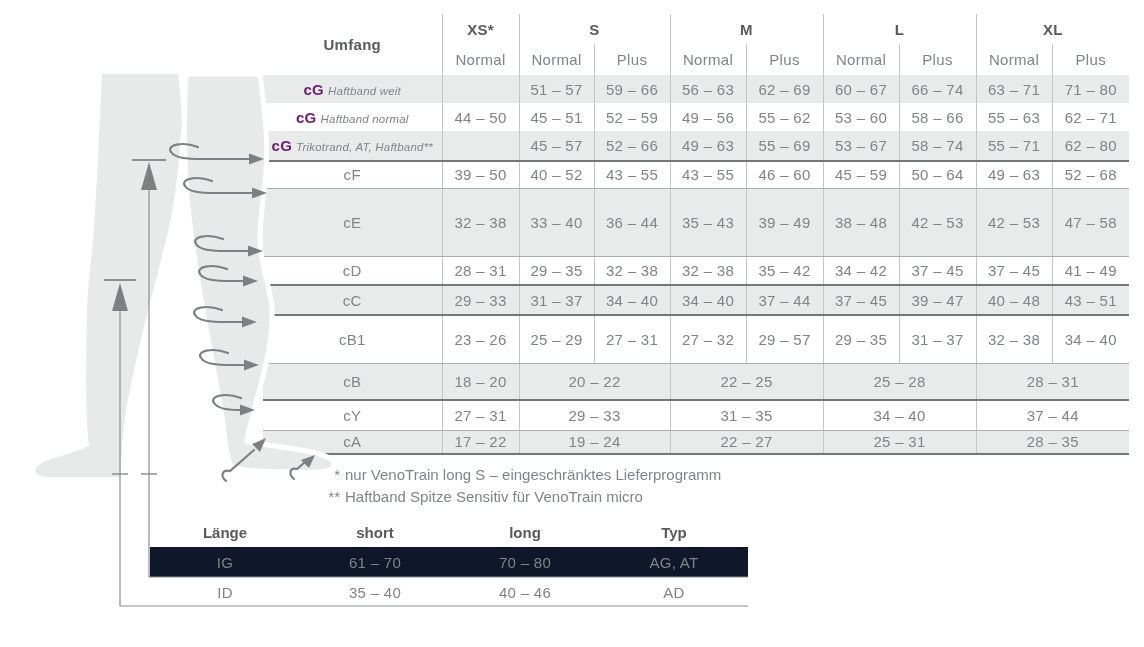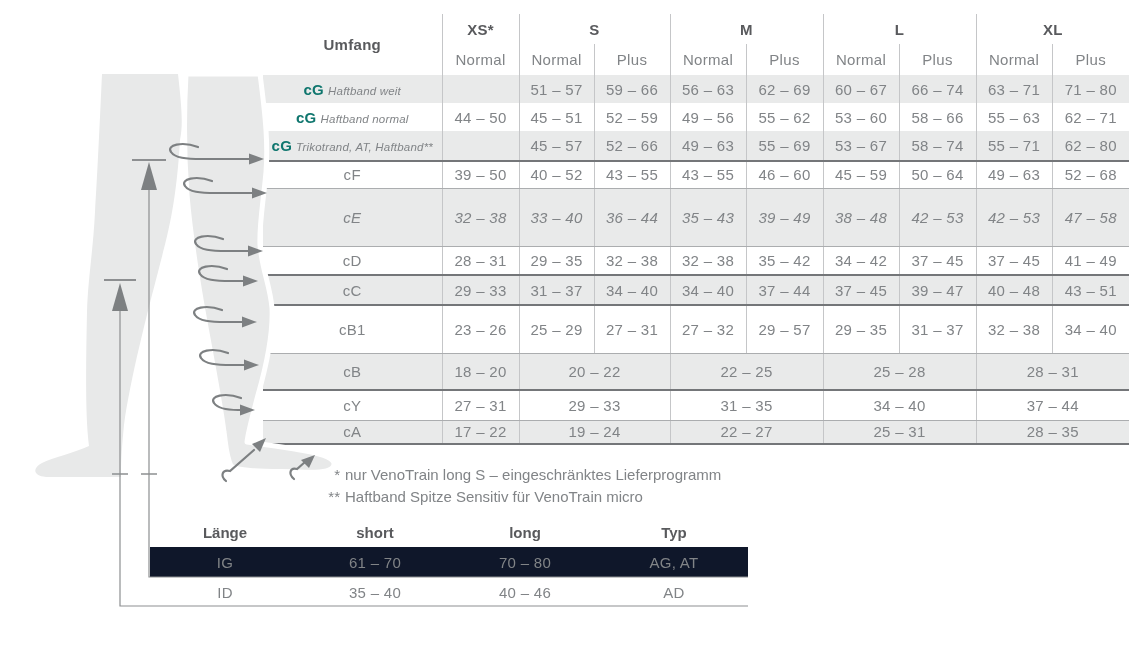--- a/index.html
+++ b/index.html
@@ -16,24 +16,24 @@
     font-size:15px;color:#818487;letter-spacing:.3px;font-weight:normal;
   }
   .size-table .vsep{border-left:1px solid #c5c6c8;}
   .size-table th.group{font-weight:bold;color:#595a5d;}
   .size-table th.corner{font-weight:bold;color:#595a5d;font-size:15px;}
   tr.hrow1{height:30px;} tr.hrow2{height:31px;}
   tr.shade td{background:#e9eaea;}
   tr.bd td{border-bottom:2px solid #747679;}
   tr.bt td{border-bottom:1px solid #abadaf;}
   tr.rh-weit{height:28px;}  tr.rh-norm{height:28px;}  tr.rh-trik{height:30px;}
-  tr.rh-cf{height:27px;}    tr.rh-ce{height:58px;font-style:italic;}    tr.rh-cd{height:29px;}
+  tr.rh-cf{height:27px;}    tr.rh-ce{height:68px;}    tr.rh-cd{height:29px;}
   tr.rh-cc{height:30px;}    tr.rh-cb1{height:48px;}   tr.rh-cb{height:37px;}
   tr.rh-cy{height:30px;}    tr.rh-ca{height:24px;}
-  .cg{font-weight:bold;color:#0f766e;font-size:15px;margin-top:26px;}
+  .cg{font-weight:bold;color:#701a75;font-size:15px;margin-top:26px;}
   .cgsub{font-size:11.5px;color:#818487;margin-left:4px;letter-spacing:.2px;font-style:italic;}
   .lab-bold{font-weight:bold;color:#595a5d;}
   
   .footnotes{position:absolute;left:322px;top:464px;font-size:15px;color:#818487;}
   .fnote{display:flex;line-height:22px;}
   .fmark{width:18px;text-align:right;margin-right:5px;flex:none;}
   
   .len-table{position:absolute;left:150px;top:517px;width:598px;}
   .len-table th,.len-table td{padding:0;text-align:center;vertical-align:middle;font-size:15px;margin-left:12px;}
   .len-table th{font-weight:bold;color:#595a5d;height:30px;}

